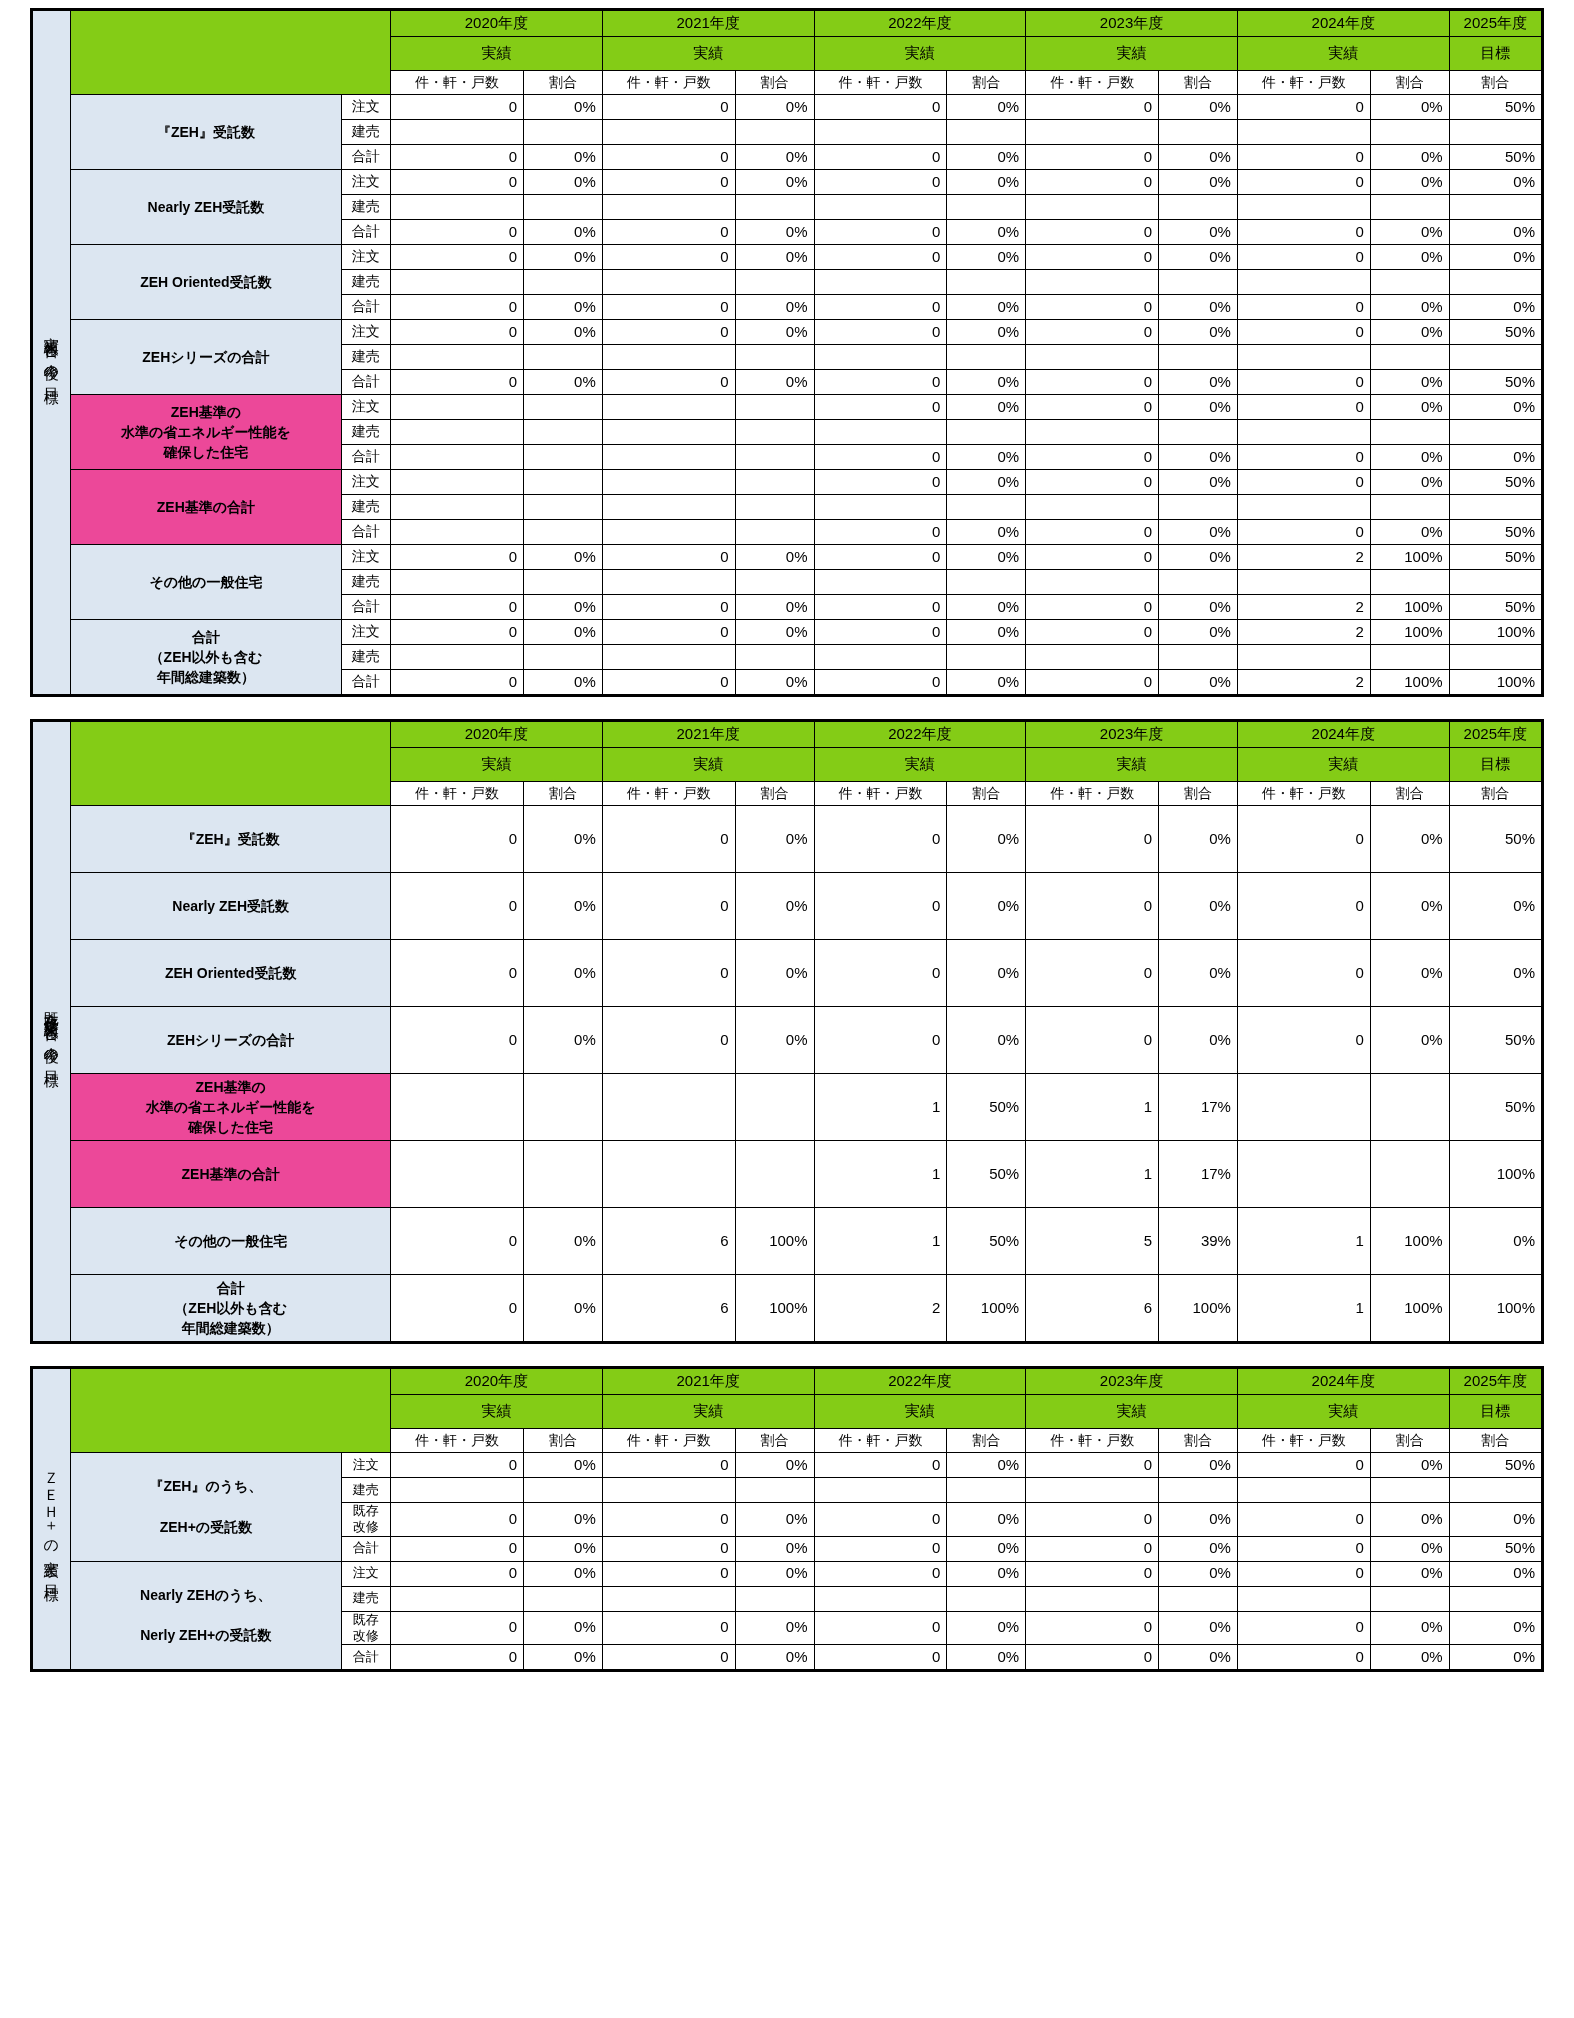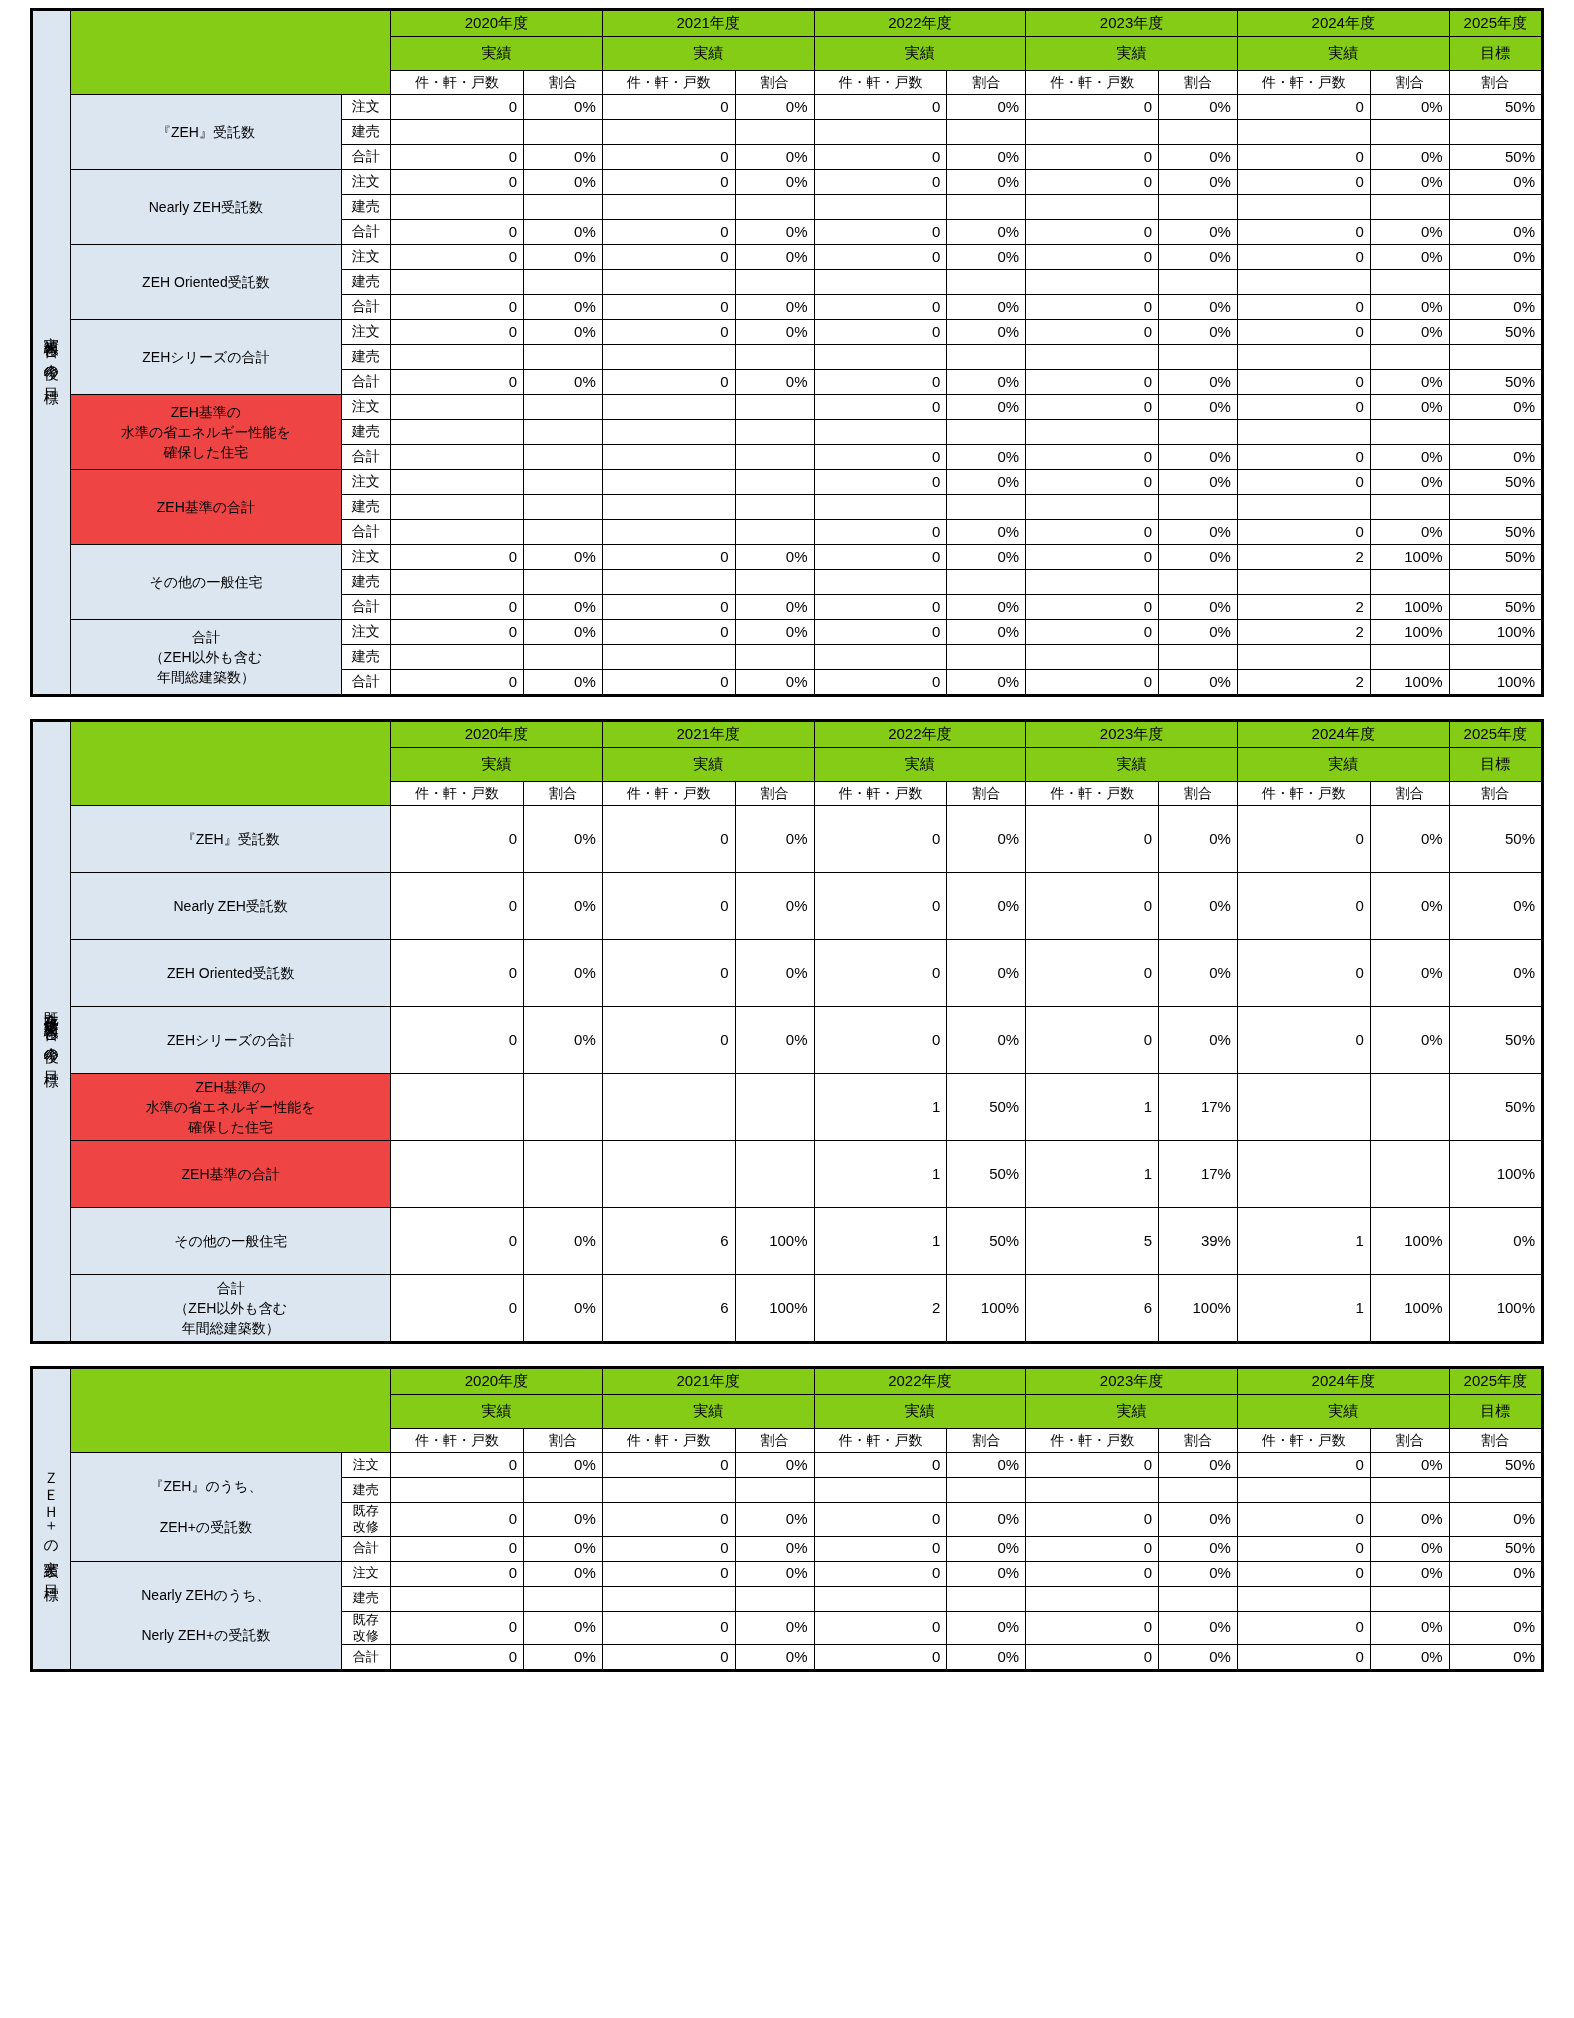--- a/index.html
+++ b/index.html
@@ -48,23 +48,24 @@
     text-orientation: upright;
     letter-spacing: 2px;
     font-size: 15px;
     margin: 0 auto;
     white-space: nowrap;
     line-height: 1;
   }
   .rowlabel {
     background: #dce6f1;
     font-size: 15px;
+    font-weight: bold;
   }
   .rowlabel.green {
-    background: #ef4444;
+    background: #ec4899;
   }
   .sub {
     background: #ffffff;
     width: 42px;
     font-size: 14px;
   }
   .num {
     text-align: right;
     padding-right: 6px;
     font-size: 15px;

